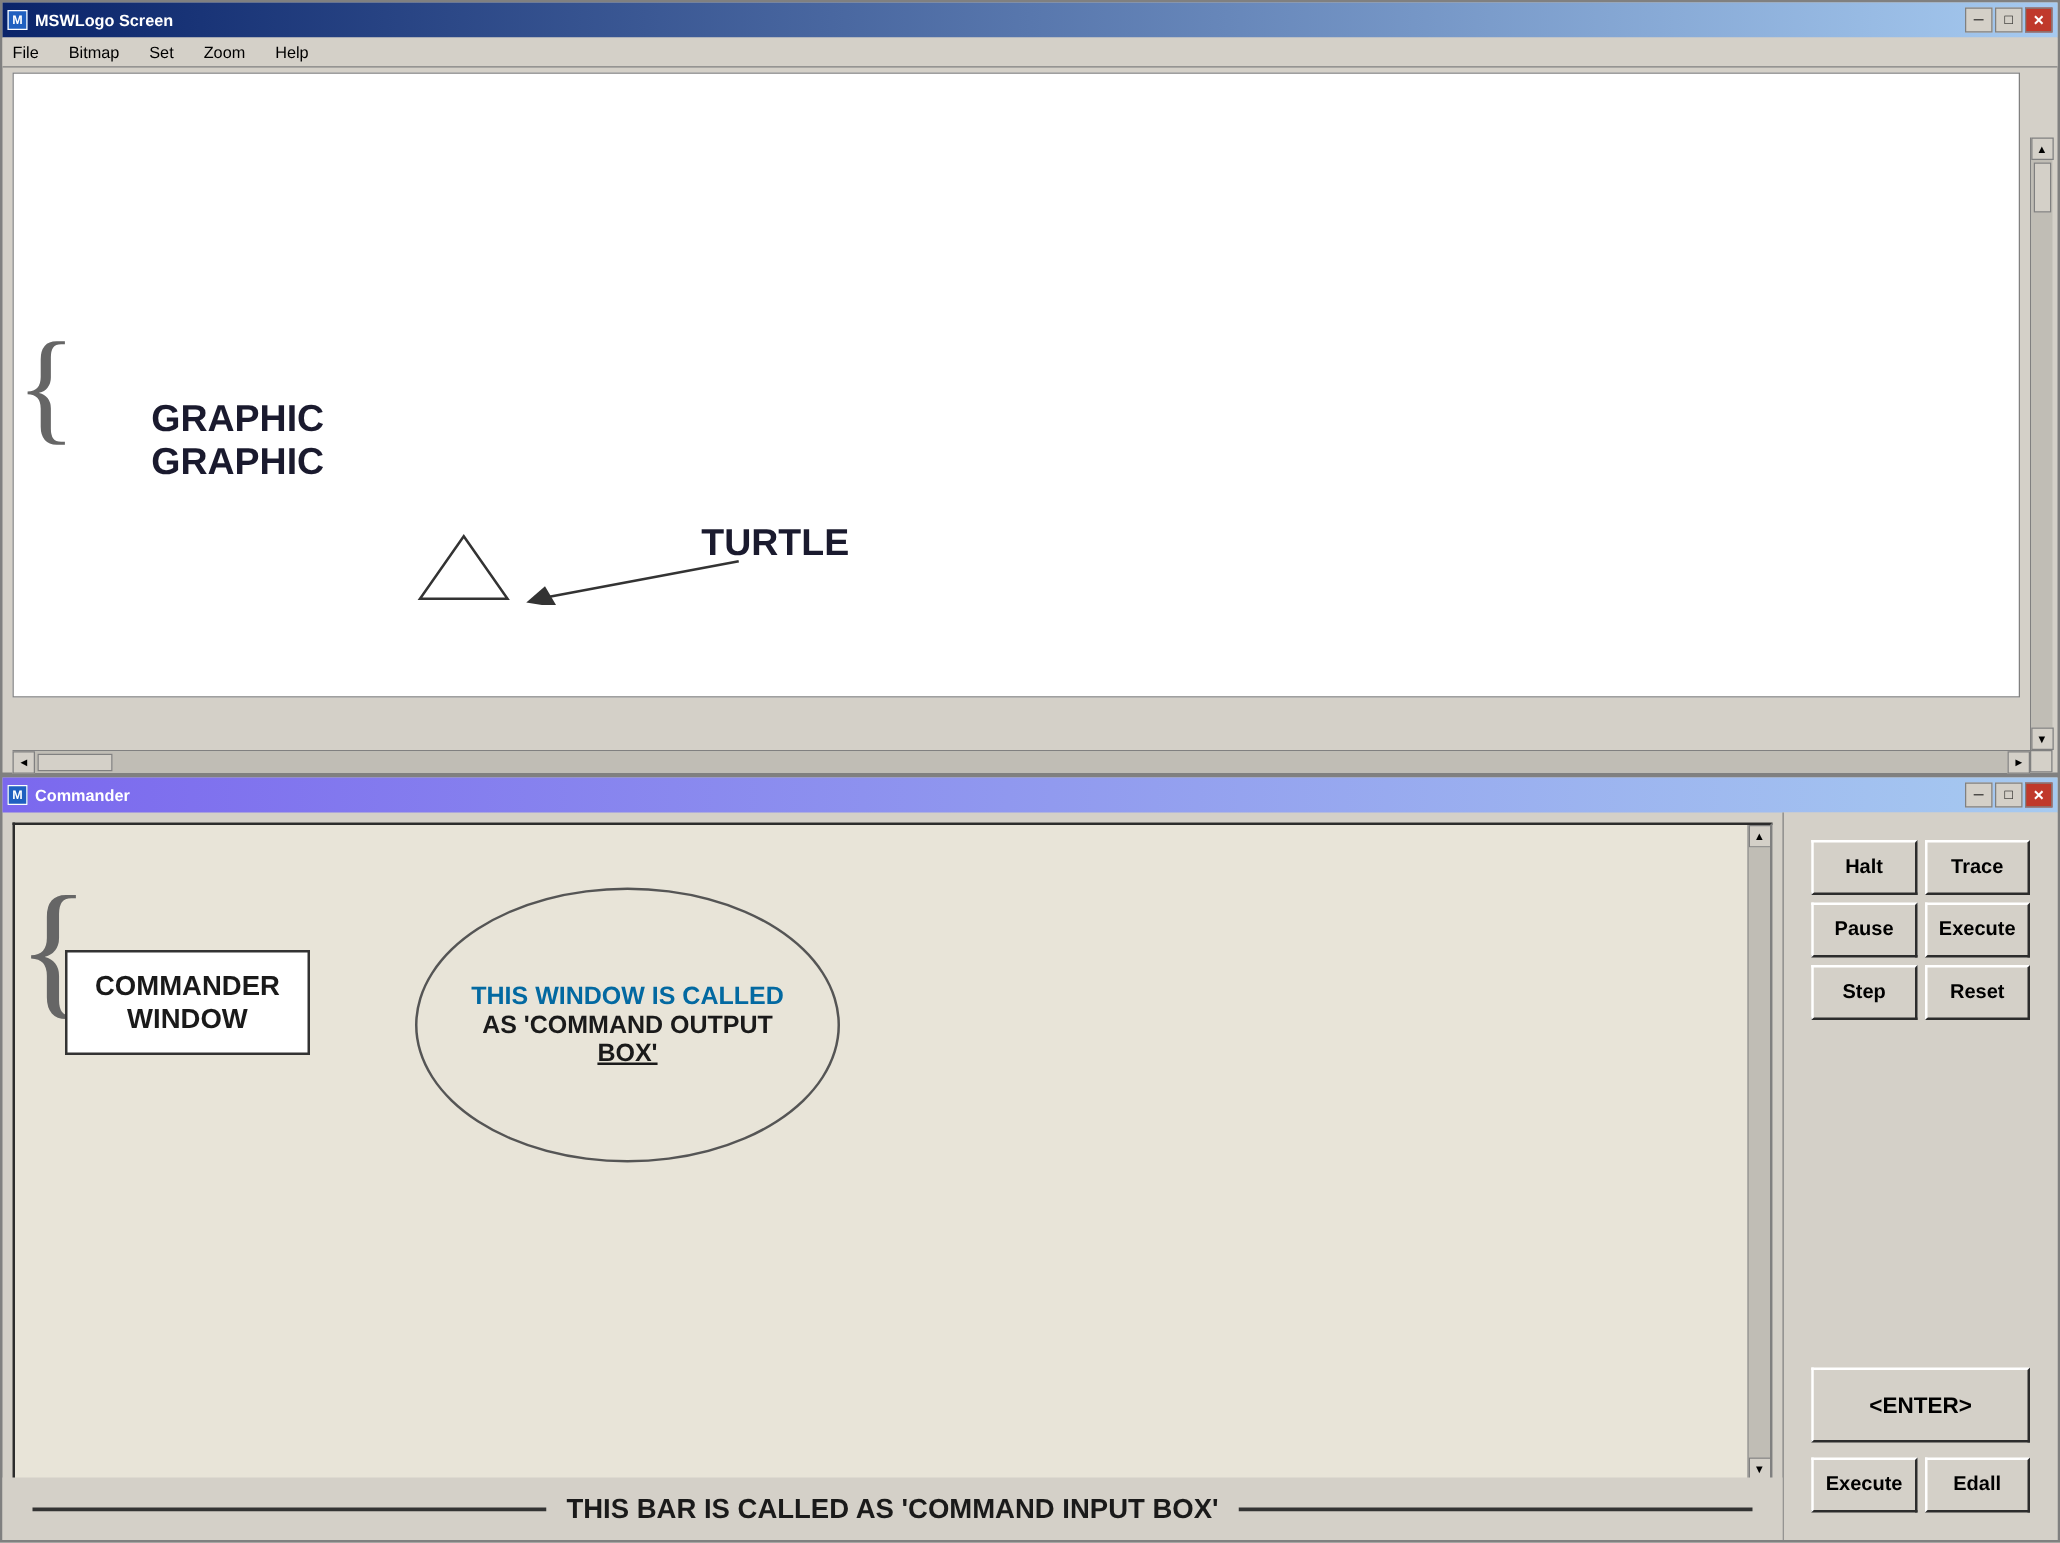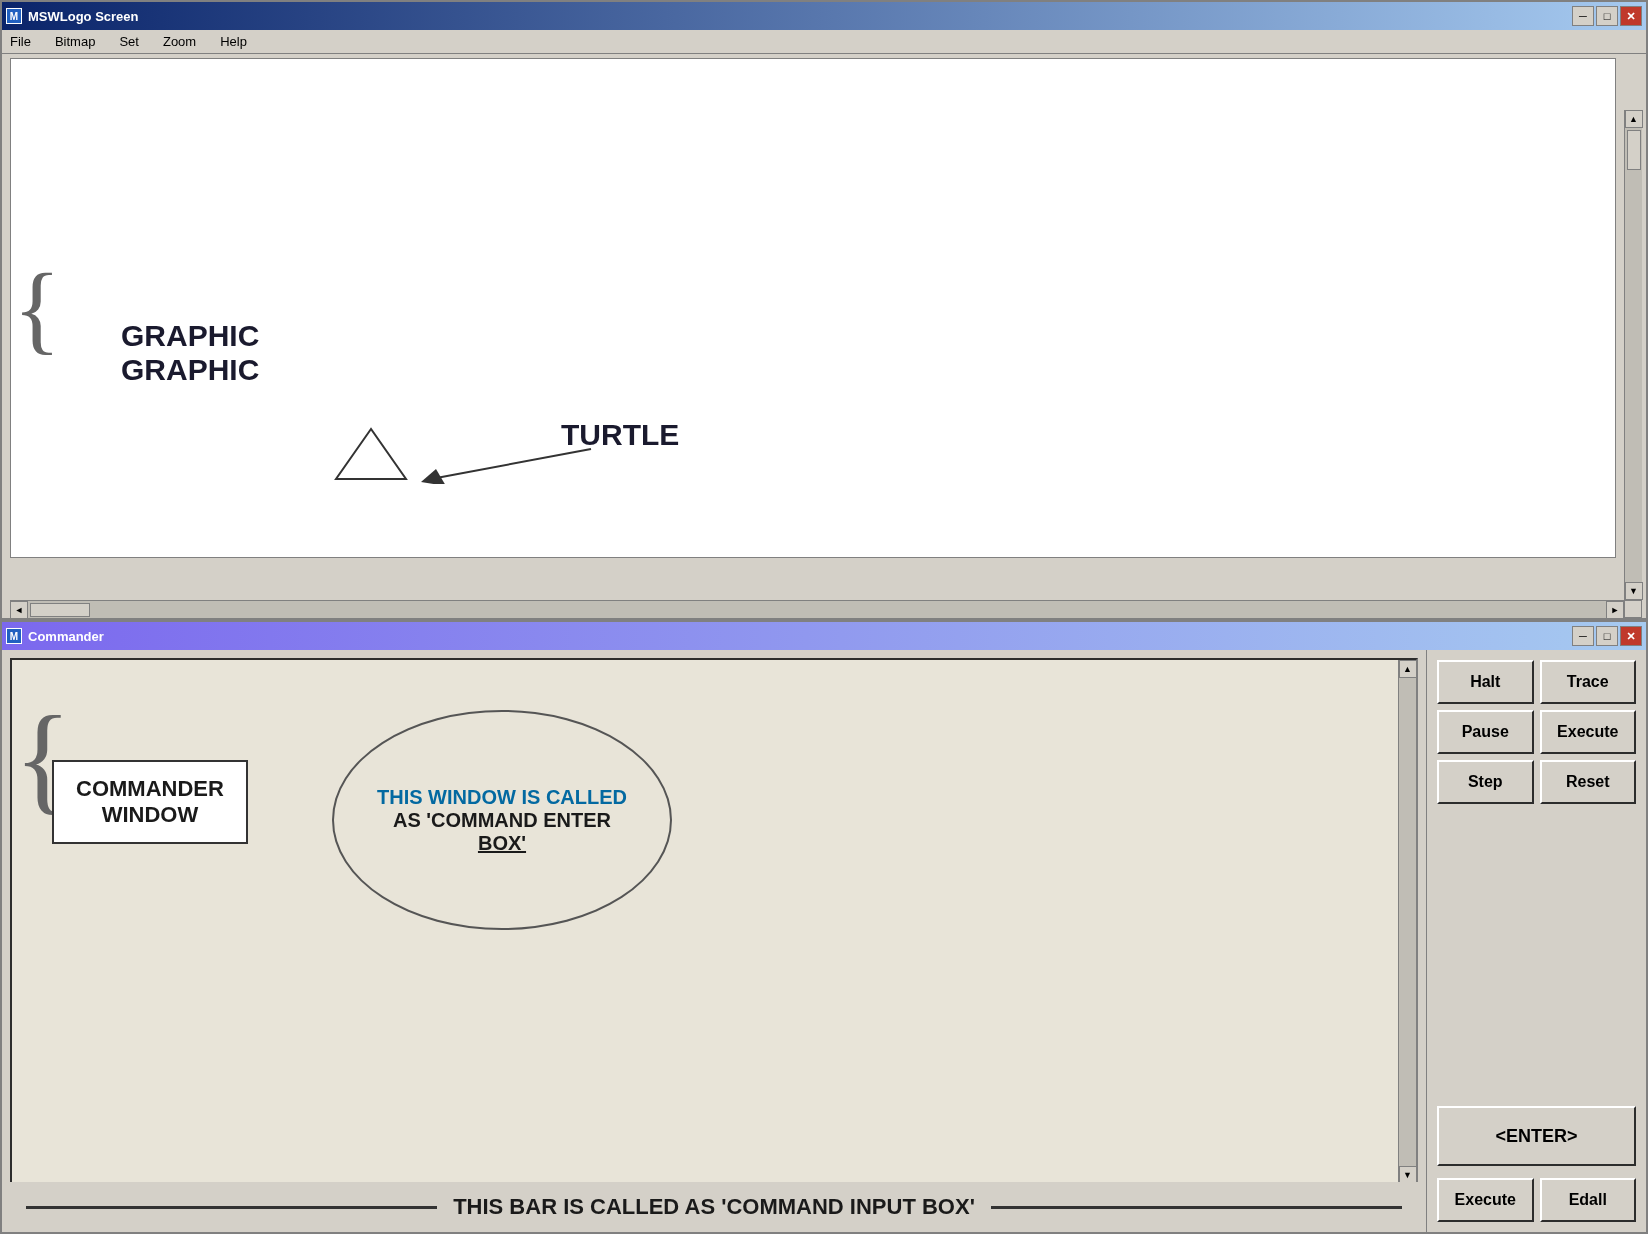--- a/index.html
+++ b/index.html
@@ -218,21 +218,21 @@
       background: white;
       border: 2px inset #808080;
       margin-top: 6px;
     }
 
     
     .commander-right {
       width: 220px;
       background: #d4d0c8;
       border-left: 1px solid #808080;
-      padding: 10px;
+      padding: 22px;
       display: flex;
       flex-direction: column;
       gap: 6px;
     }
 
     .btn-row {
       display: flex;
       gap: 6px;
     }
 
@@ -394,21 +394,21 @@
 
         <div style="position:absolute; left:2px; top:30px; font-size:120px; color:#666; font-family:serif;">{</div>
 
         <div style="position:absolute; left:40px; top:100px; background:white; border:2px solid #333; padding:14px 22px; text-align:center; z-index:10;">
           <div style="font-size:22px; font-weight:900; color:#1a1a1a;">COMMANDER</div>
           <div style="font-size:22px; font-weight:900; color:#1a1a1a;">WINDOW</div>
         </div>
 
         <div style="position:absolute; left:320px; top:50px; background:#e8e4d8; border:2px solid #555; border-radius:50%; width:340px; height:220px; display:flex; flex-direction:column; align-items:center; justify-content:center; text-align:center; z-index:10;">
           <div style="font-size:20px; font-weight:900; color:#0369a1;">THIS WINDOW IS CALLED</div>
-          <div style="font-size:20px; font-weight:900; color:#1a1a1a;">AS 'COMMAND ENTER</div>
+          <div style="font-size:20px; font-weight:900; color:#1a1a1a;">AS 'COMMAND OUTPUT</div>
           <div style="font-size:20px; font-weight:900; color:#1a1a1a;text-decoration:underline;">BOX'</div>
         </div>
 
         <div style="position:absolute; right:0; top:0; width:18px; height:100%; background:#d4d0c8; border-left:1px solid #808080; display:flex; flex-direction:column; align-items:center;">
           <div class="scroll-btn">▲</div>
           <div style="flex:1; width:100%; background:#c0bdb5;"></div>
           <div class="scroll-btn">▼</div>
         </div>
       </div>
 

